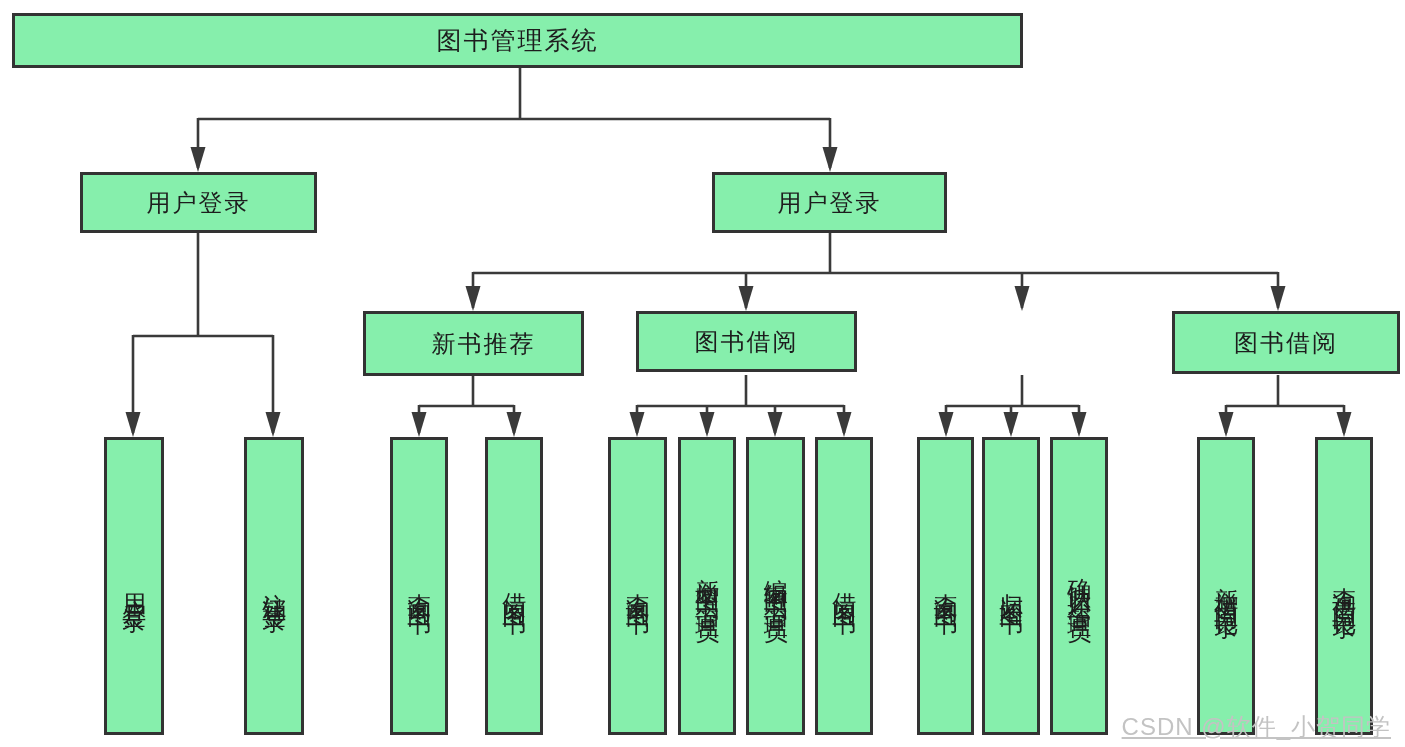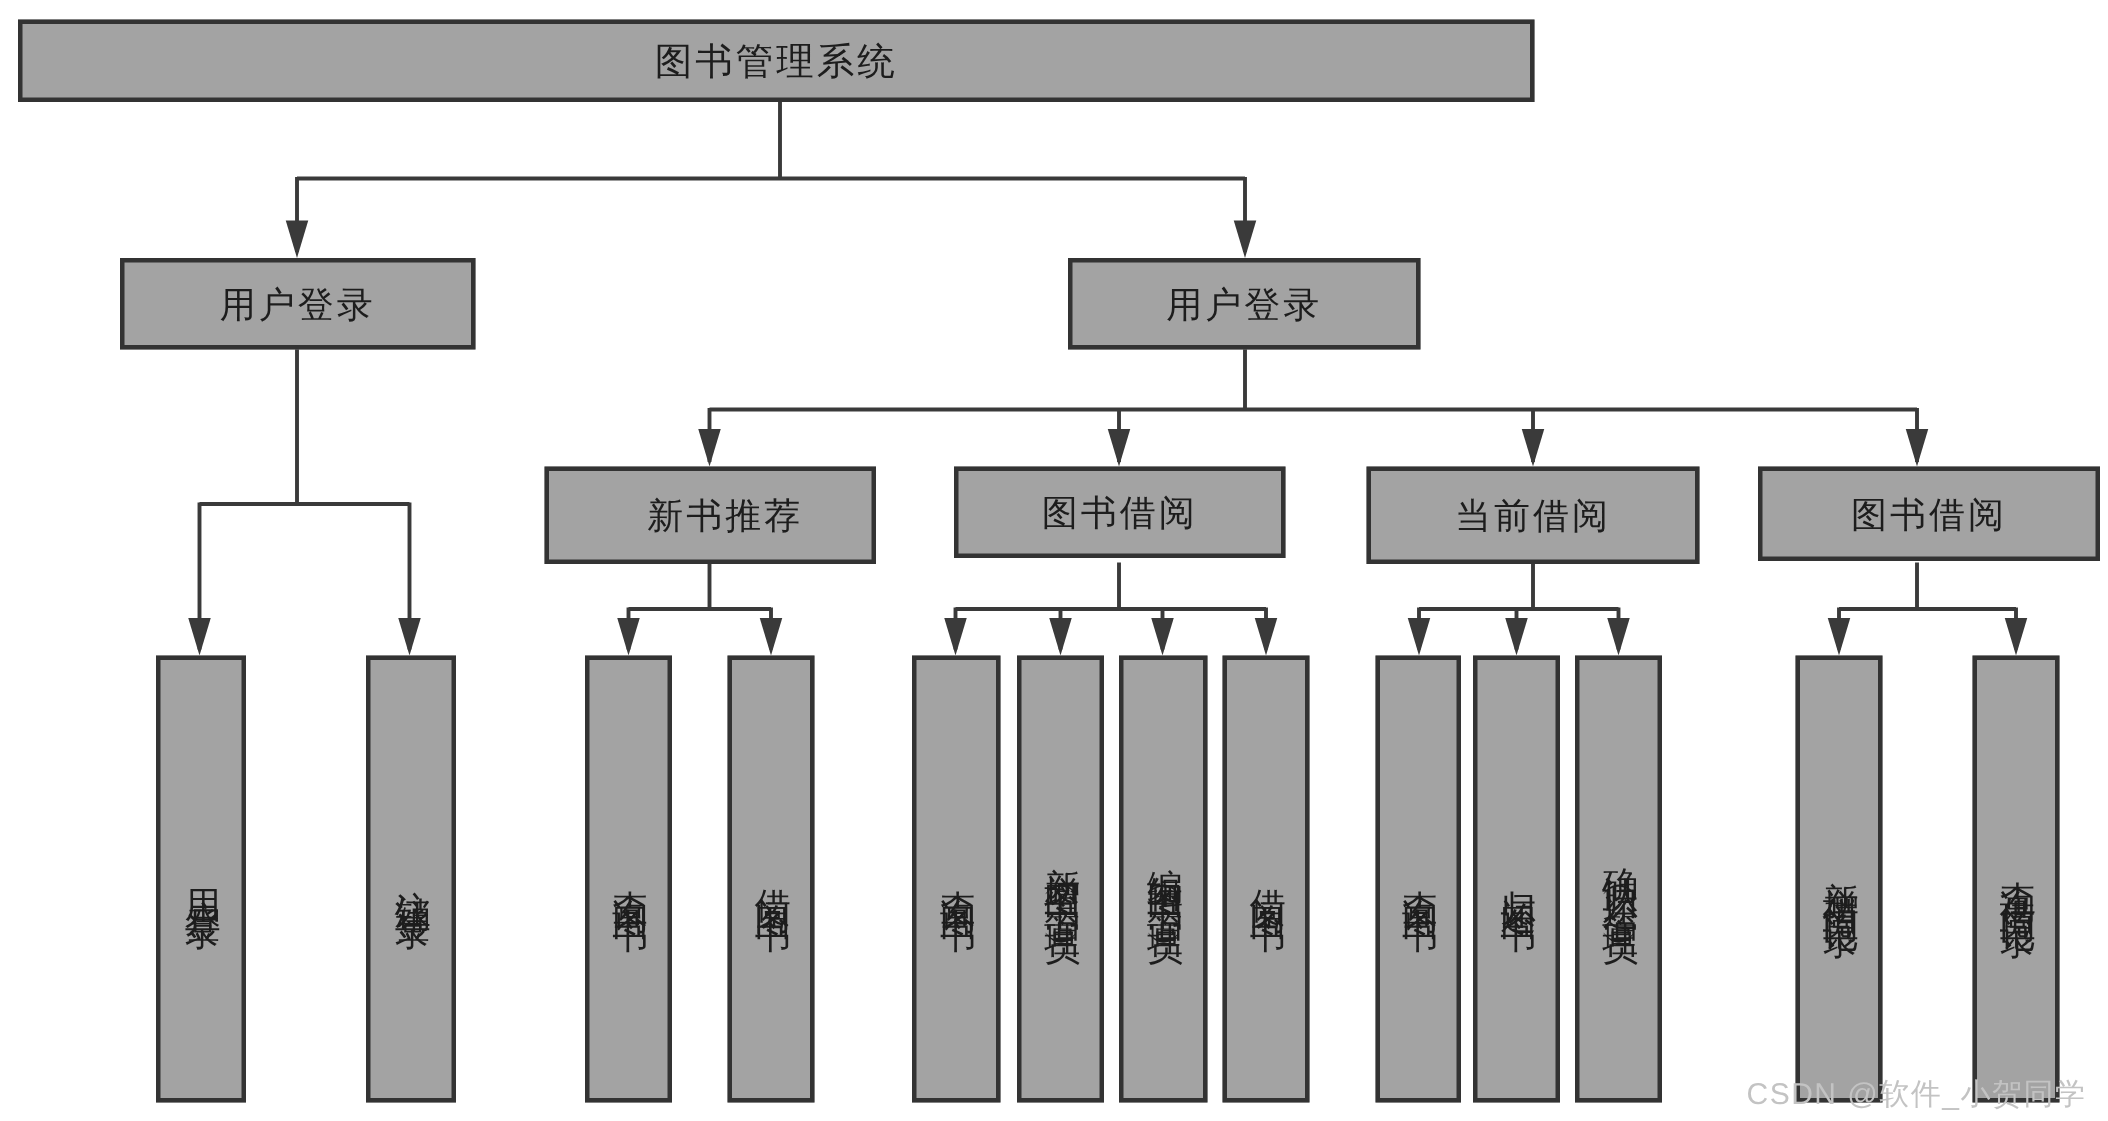--- a/index.html
+++ b/index.html
@@ -18,43 +18,44 @@
     background:var(--background);
     overflow:hidden;
   }
   svg.connectors{
     position:absolute;left:0;top:0;width:1405px;height:747px;
   }
   svg.connectors line{stroke:var(--line);stroke-width:2.6;}
   svg.connectors path.arrow{fill:var(--line);stroke:none;}
   .node{
     position:absolute;
-    background:#a3a3a3;
+    background:#86efac;
     border:3px solid var(--border);
     color:var(--text);
     display:flex;align-items:center;justify-content:center;text-align:center;
   }
   .node.h{font-size:24px;letter-spacing:2px;white-space:nowrap;}
   .node.root{font-size:25px;}
   .vlabel{
     writing-mode:vertical-rl;
     text-orientation:mixed;
     font-size:24px;
     letter-spacing:6px;
     line-height:1.1;
     display:block;
   }
   .watermark{
     position:absolute;
     right:14px;bottom:4px;
-    font-size:20px;
+    font-size:24px;
     color:var(--watermark);
     letter-spacing:1px;
     white-space:nowrap;
     z-index:5;
+    text-decoration:underline;
   }
 </style>
 </head>
 <body>
 
 <div class="canvas">
 
   <svg class="connectors" viewBox="0 0 1405 747" xmlns="http://www.w3.org/2000/svg">
 
     <line x1="520" y1="68" x2="520" y2="119"></line>
@@ -128,23 +129,20 @@
   <div class="node h" style="left:712px;top:172px;width:235px;height:61px;">
     <span>用户登录</span>
   </div>
 
   <div class="node h" style="left:363px;top:311px;width:221px;height:65px;padding-left:20px;">
     <span>新书推荐</span>
   </div>
   <div class="node h" style="left:636px;top:311px;width:221px;height:61px;">
     <span>图书借阅</span>
   </div>
-  <div class="node h" style="left:911px;top:311px;width:222px;height:65px;">
-    <span>当前借阅</span>
-  </div>
   <div class="node h" style="left:1172px;top:311px;width:228px;height:63px;">
     <span>图书借阅</span>
   </div>
 
   <div class="node v" style="left:104px;top:437px;width:60px;height:298px;">
     <span class="vlabel">用户登录</span>
   </div>
   <div class="node v" style="left:244px;top:437px;width:60px;height:298px;">
     <span class="vlabel">注销登录</span>
   </div>

